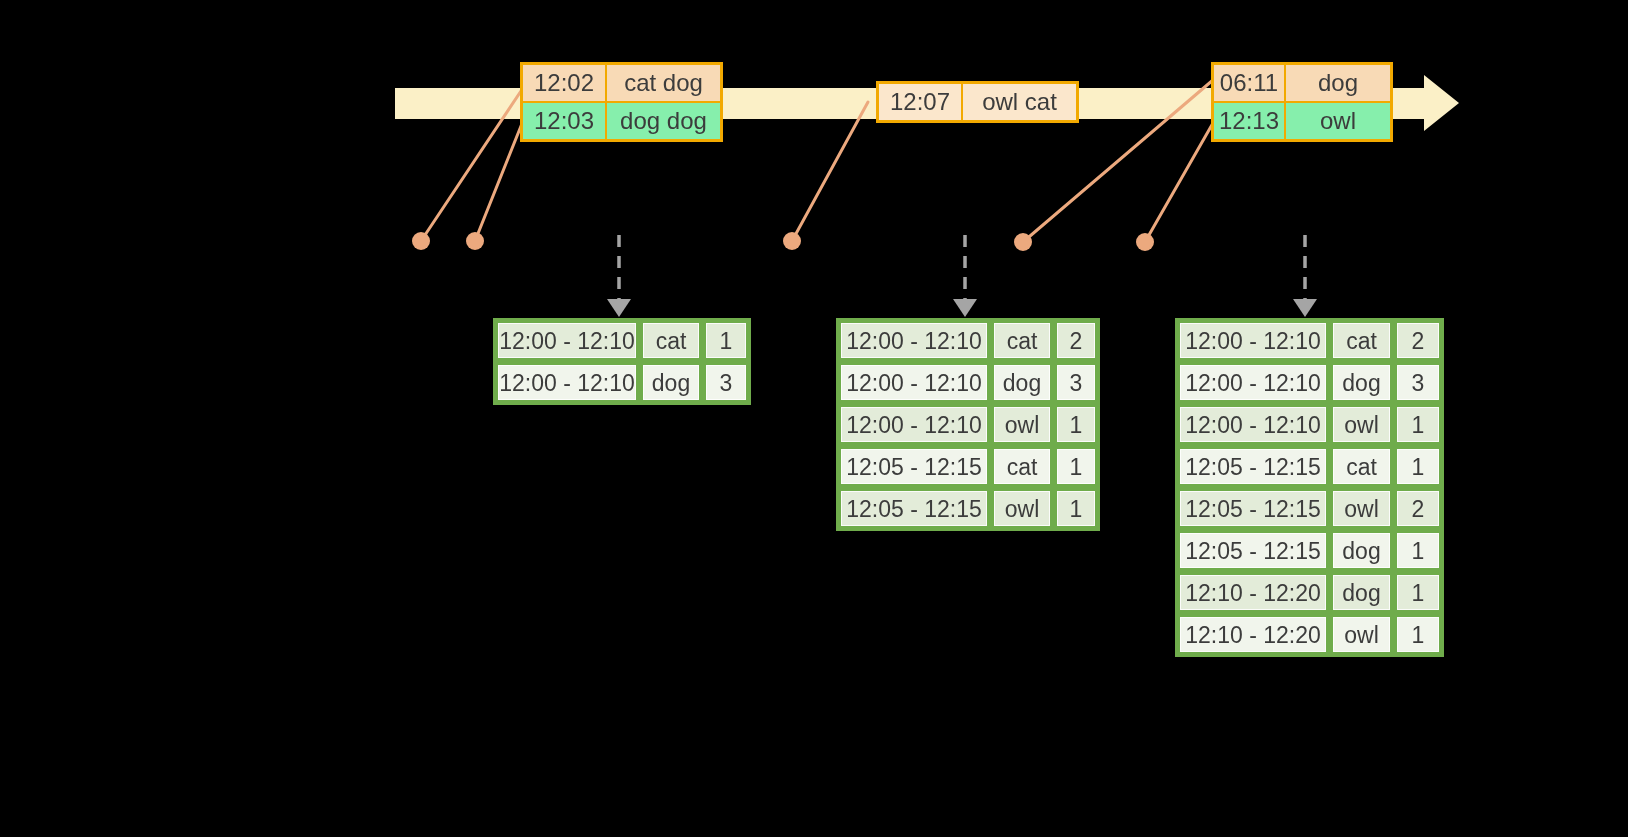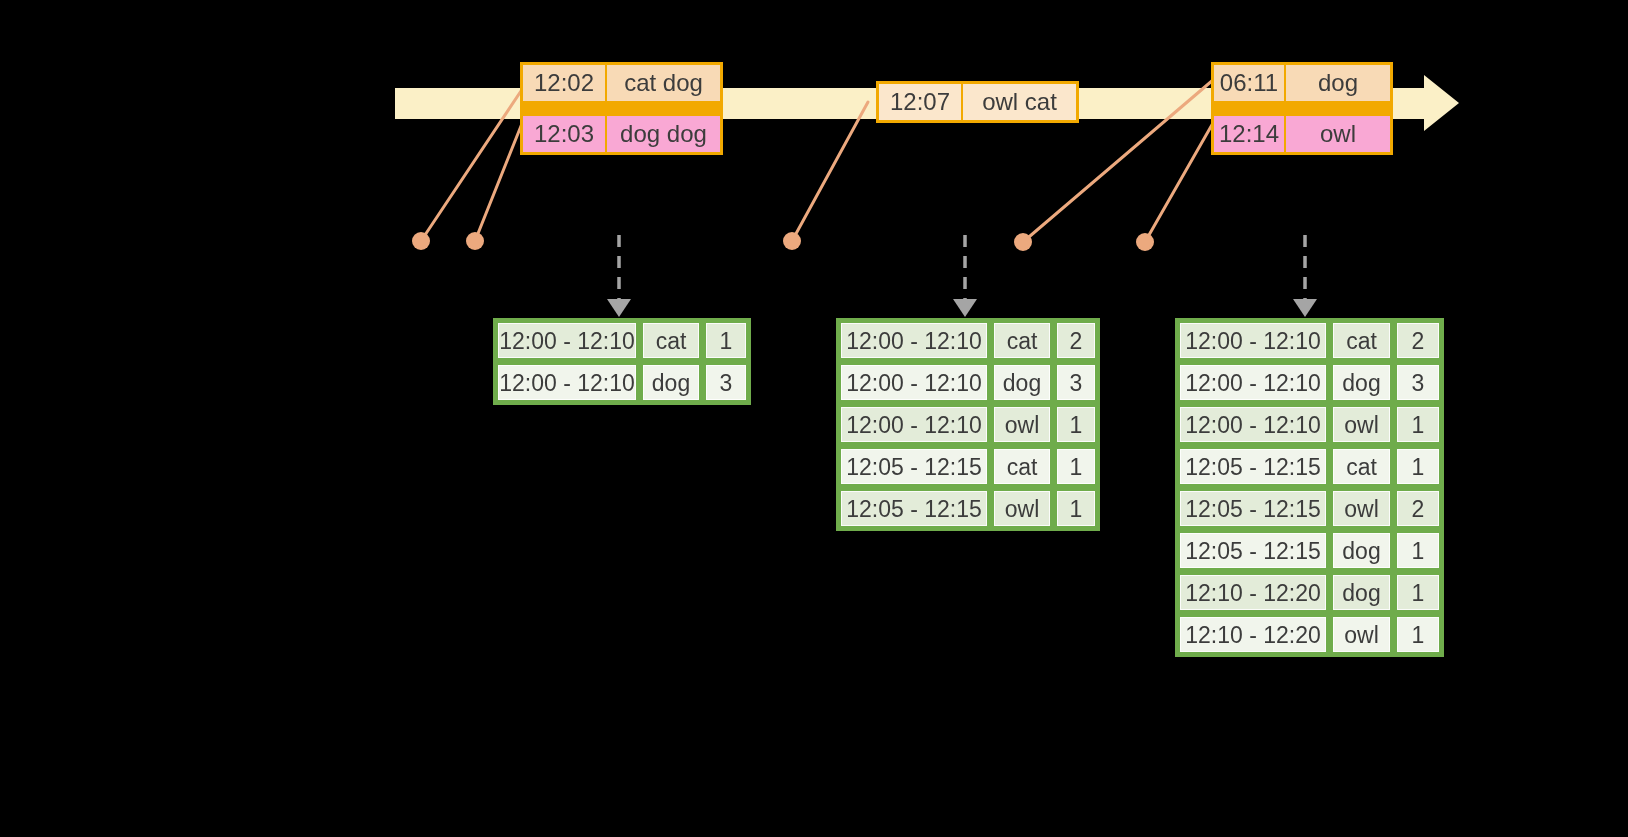--- a/index.html
+++ b/index.html
@@ -20,21 +20,21 @@
     box-sizing:content-box;
   }
   #event-table-1{left:520px;top:62px;grid-template-columns:82px 113px;}
   #event-table-2{left:866px;top:81px;grid-template-columns:82px 113px;margin-left:10px;}
   #event-table-3{left:1211px;top:62px;grid-template-columns:70px 104px;}
   .ecell{
     height:36px;line-height:36px;text-align:center;
     font-size:24px;color:#3C3C3C;white-space:nowrap;
   }
   .shade-dark{background:#F8DAB6;}
-  .shade-light{background:#f9a8d4;margin-top:13px;}
+  .shade-light{background:#86efac;}
   .shade-mid{background:#FBE7CC;}
 
   
   .result-table{
     position:absolute;z-index:3;
     display:grid;gap:7px;padding:2px;
     background:#6FAC4B;border:3px solid #6FAC4B;
     box-sizing:content-box;
   }
   #result-table-1{left:493px;top:318px;grid-template-columns:138px 56px 40px;}
@@ -93,21 +93,21 @@
       <div class="ecell shade-light">12:03</div>
       <div class="ecell shade-light">dog dog</div>
     </div>
   <div id="event-table-2" class="event-table">
       <div class="ecell shade-mid">12:07</div>
       <div class="ecell shade-mid">owl cat</div>
     </div>
   <div id="event-table-3" class="event-table">
       <div class="ecell shade-dark">06:11</div>
       <div class="ecell shade-dark">dog</div>
-      <div class="ecell shade-light">12:14</div>
+      <div class="ecell shade-light">12:13</div>
       <div class="ecell shade-light">owl</div>
     </div>
 
   <div id="result-table-1" class="result-table">
       <div class="rcell rshade-dark">12:00 - 12:10</div>
       <div class="rcell rshade-dark">cat</div>
       <div class="rcell rshade-dark">1</div>
       <div class="rcell rshade-light">12:00 - 12:10</div>
       <div class="rcell rshade-light">dog</div>
       <div class="rcell rshade-light">3</div>

